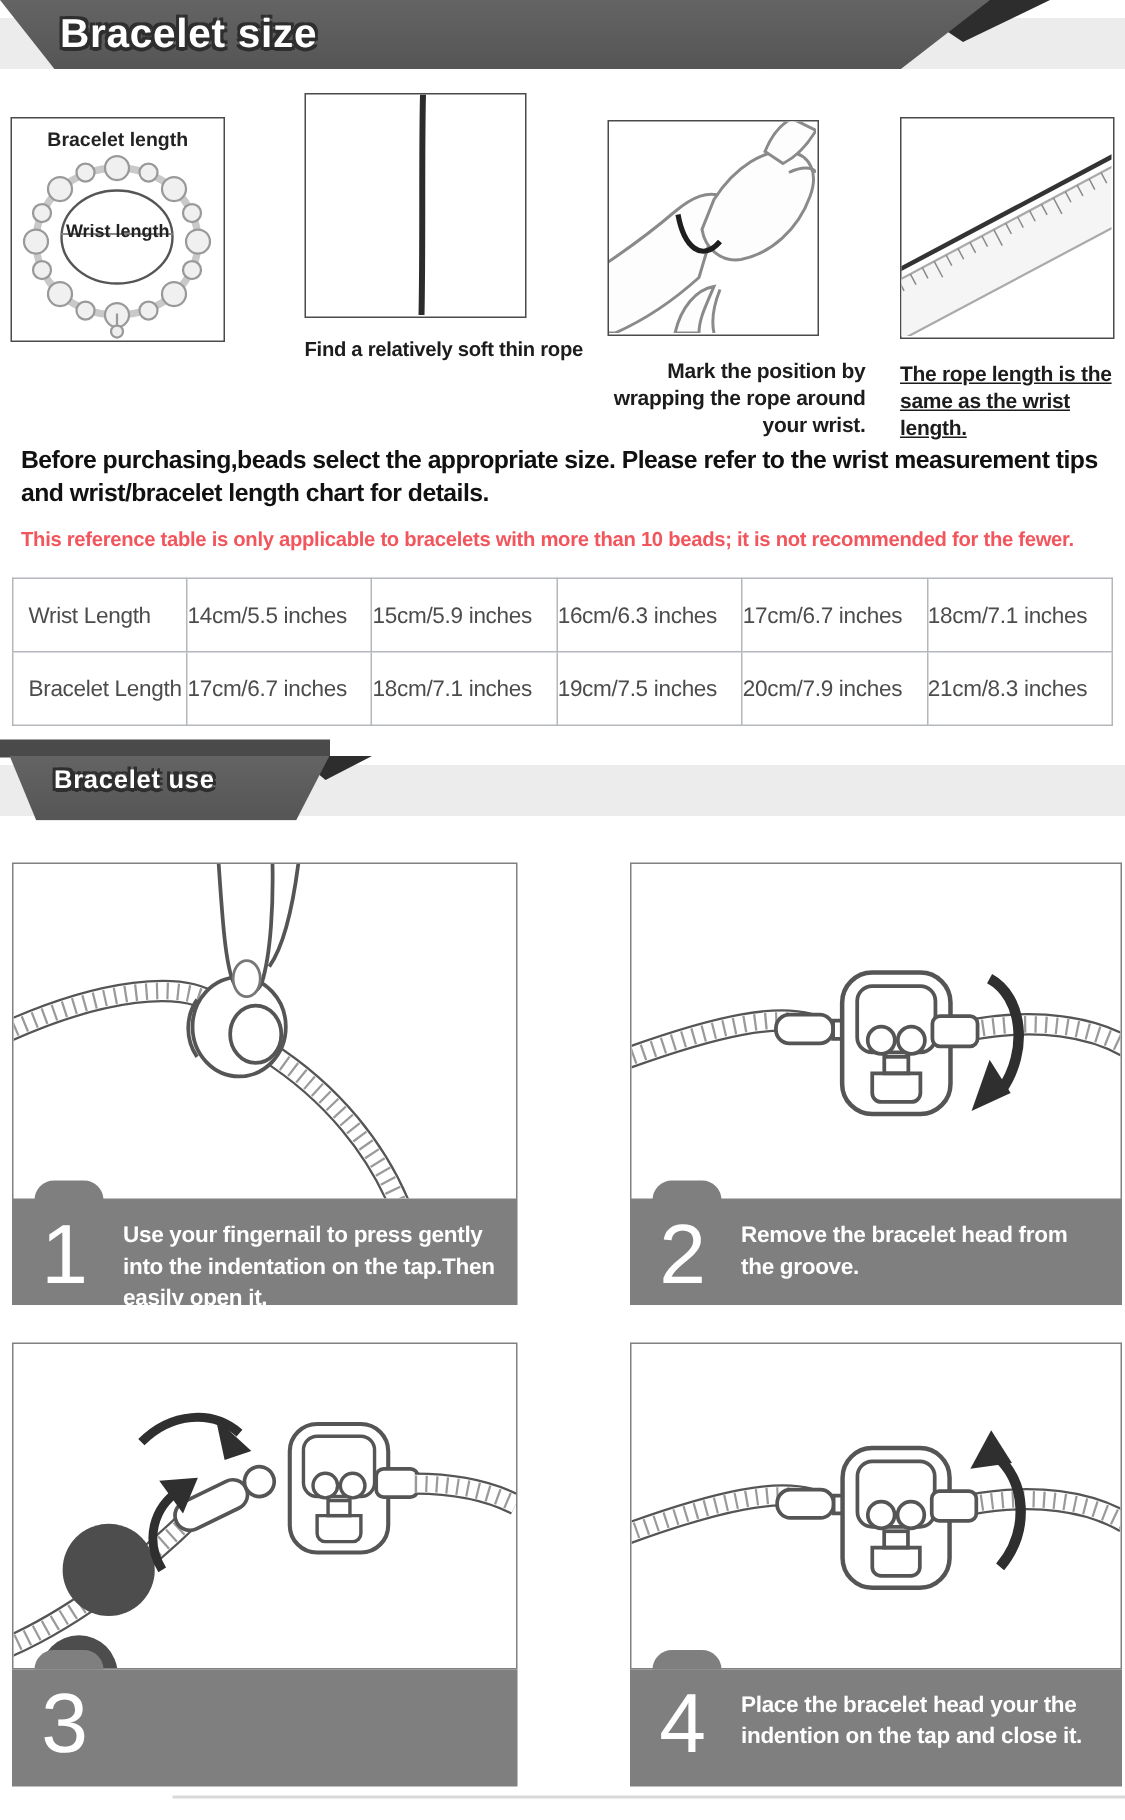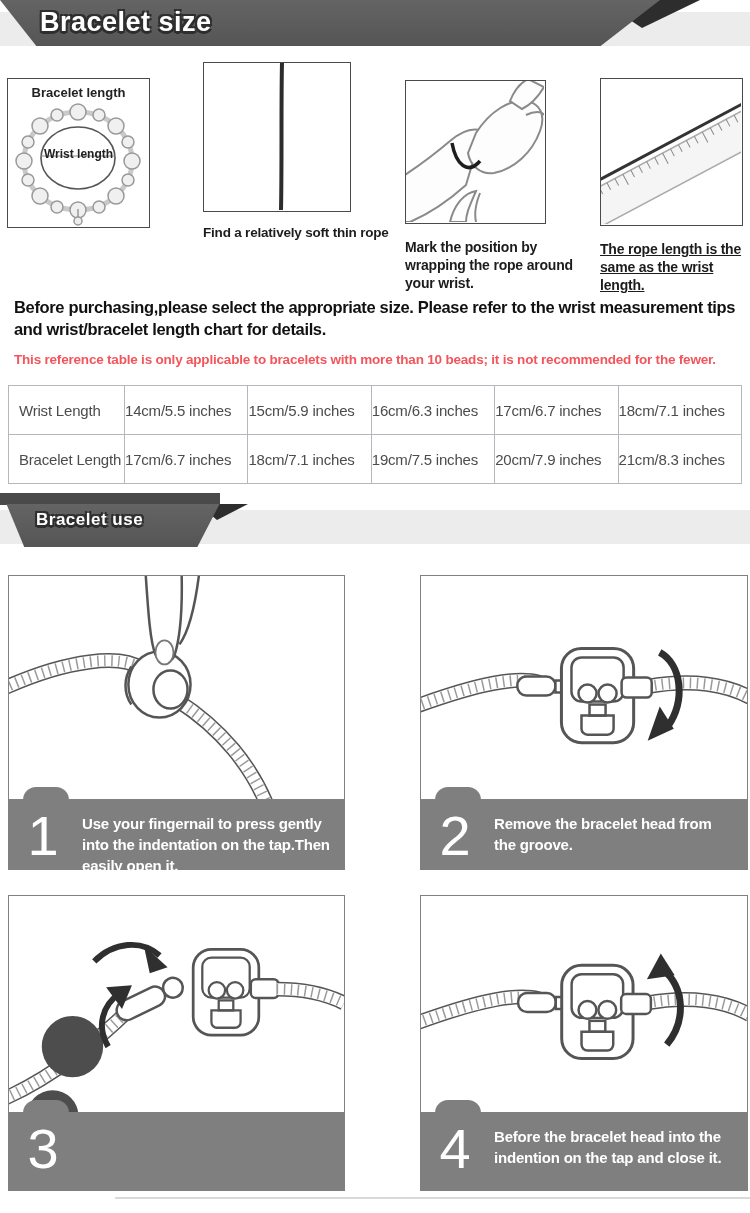--- a/index.html
+++ b/index.html
@@ -43,21 +43,21 @@
   .fig-label { position:absolute; font-weight:bold; color:#222; text-align:center; width:100%; }
 
   #fig-1 { left:5px; top:78px; width:160px; }
   #fig-1 .fig-box { width:143px; height:150px; margin-left:2px; }
   #fig-1 .fig-caption { text-align:center; margin-top:10px; width:150px; font-size:15px; }
   #fig-2 { left:203px; top:62px; width:170px;text-align:center; }
   #fig-2 .fig-box { width:148px; height:150px; }
   #fig-2 .fig-caption { margin-top:12px; white-space:nowrap; font-size:13.5px; }
   #fig-3 { left:405px; top:80px; width:178px; }
   #fig-3 .fig-box { width:141px; height:144px; }
-  #fig-3 .fig-caption { margin-top:14px; width:172px; }
+  #fig-3 .fig-caption { margin-top:14px; width:172px;text-align:right; }
   #fig-4 { left:600px; top:78px; width:150px; }
   #fig-4 .fig-box { width:143px; height:148px; }
   #fig-4 .fig-caption { margin-top:14px; width:150px;text-decoration:underline; }
 
   
   .note-bold { position:absolute; left:14px; top:296px; width:730px;
     font-weight:bold; font-size:16.5px; letter-spacing:-.35px; line-height:1.35; color:#111; }
   .note-red { position:absolute; left:14px; top:352px; width:736px;
     font-weight:bold; font-size:13.5px; letter-spacing:-.2px; color:#f2555c; }
 
@@ -202,21 +202,21 @@
               <line x1="169" y1="72" x2="169" y2="80"></line>
             <line x1="178" y1="72" x2="178" y2="80"></line>
               <line x1="187" y1="72" x2="187" y2="80"></line>
           </g>
         </g>
       </svg>
     </div>
     <div class="fig-caption">The rope length is the same as the wrist length.</div>
   </div>
 
-  <p class="note-bold">Before purchasing,please select the appropriate size. Please refer to the wrist measurement tips and wrist/bracelet length chart for details.</p>
+  <p class="note-bold">Before purchasing,beads select the appropriate size. Please refer to the wrist measurement tips and wrist/bracelet length chart for details.</p>
   <p class="note-red">This reference table is only applicable to bracelets with more than 10 beads; it is not recommended for the fewer.</p>
 
   <table class="size-table">
     <tbody>
       <tr>
         <td class="rowhead">Wrist Length</td>
         <td>14cm/5.5 inches</td>
         <td>15cm/5.9 inches</td>
         <td>16cm/6.3 inches</td>
         <td>17cm/6.7 inches</td>
@@ -348,19 +348,19 @@
         <path d="M134 102 L152 102 L152 114 L134 114 Z" class="line-art" stroke-width="2"></path>
         <use href="#clasp-head" x="138" y="68"></use>
         <rect x="200" y="99" width="30" height="20" rx="5" class="line-art"></rect>
 
         <path d="M246 150 C 266 126 264 92 242 74" fill="none" stroke="#2f2f2f" stroke-width="7"></path>
         <polygon points="240,58 226,84 254,80" fill="#2f2f2f"></polygon>
       </svg>
     </div>
     <div class="stepband">
       <div class="step-num">4</div>
-      <div class="step-text">Before the bracelet head into the indention on the tap and close it.</div>
+      <div class="step-text">Place the bracelet head your the indention on the tap and close it.</div>
     </div>
   </div>
 
   <div class="bottom-divider"></div>
 
 </div>
 
 </body></html>

